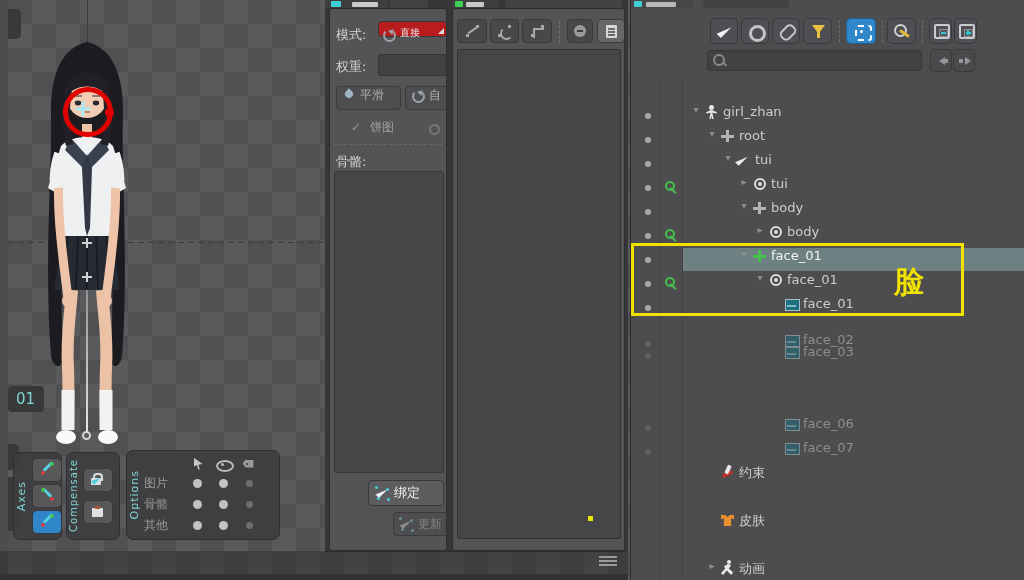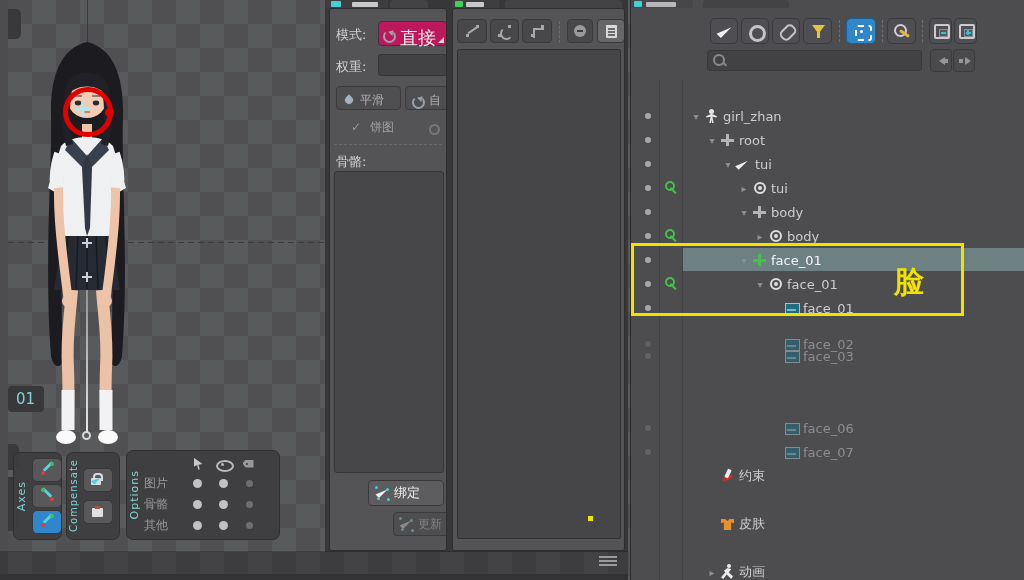--- a/index.html
+++ b/index.html
@@ -34,29 +34,29 @@
 
   
   .dock{position:absolute;left:325px;top:0;width:303px;height:552px;background:#37373a}
   .tabfrag{position:absolute;top:0;height:8px;border-radius:4px 4px 0 0}
   .tabchip{position:absolute;top:1px;height:6px;border-radius:1px}
   .panel{position:absolute;top:8px;height:543px;background:#545457;border:1px solid #2e2e30;
     border-radius:3px;overflow:hidden}
   .p1{left:329px;width:118px}
   .p2{left:452px;width:173px}
   .plabel{position:absolute;color:#d2d2d4;font-size:13px}
-  .dropdown{position:absolute;left:48px;top:12px;width:69px;height:25px;background:#be185d;
-    border:1px solid #38383a;border-radius:4px;color:#ececee;font-size:18px}
+  .dropdown{position:absolute;left:48px;top:12px;width:69px;height:16px;background:#b91c1c;
+    border:1px solid #38383a;border-radius:4px;color:#ececee;font-size:10px}
   .dropdown .dtext{position:absolute;left:21px;top:4px}
   .dropdown::after{content:"";position:absolute;right:2px;bottom:2px;border:3px solid transparent;
     border-right-color:#d8d8da;border-bottom-color:#d8d8da}
   .tinput{position:absolute;left:48px;top:45px;width:69px;height:22px;background:#424245;
     border:1px solid #353537;border-radius:3px;color:#e0e0e2;font-size:12px;padding:0 4px;outline:none}
   .wbtn{position:absolute;height:24px;background:#4e4e51;border:1px solid #3b3b3d;border-radius:4px;
-    color:#aeaeb0;font-size:12px;display:flex;align-items:flex-end;gap:2px;padding:0 4px}
+    color:#aeaeb0;font-size:12px;display:flex;align-items:flex-start;gap:2px;padding:0 4px}
   .chk{position:absolute;color:#a0a0a2;font-size:12px;display:flex;align-items:center;gap:3px}
   .dashdiv{position:absolute;left:4px;top:135px;width:108px;border-top:1px dashed #77777a;opacity:.6}
   .listbox{position:absolute;left:4px;top:162px;width:110px;height:302px;background:#47474a;
     border:1px solid #353537;border-radius:3px}
   .bindbtn{position:absolute;left:38px;top:471px;width:76px;height:26px;background:#5d5d60;
     border:1px solid #38383a;border-radius:4px;color:#eeeef0;font-size:13px;display:flex;
     align-items:center;gap:3px;padding:0 5px}
   .updbtn{position:absolute;left:63px;top:503px;width:58px;height:24px;background:#4e4e51;
     border:1px solid #3b3b3d;border-radius:4px;color:#828284;font-size:12px;display:flex;
     align-items:center;gap:3px;padding:0 4px}
@@ -98,21 +98,21 @@
   .navbtn{position:absolute;top:49px;width:22px;height:23px;background:#4a4a4d;border:1px solid #3a3a3c;border-radius:4px}
   .hheader{position:absolute;left:0;top:80px;width:394px;height:23px;background:#555558;
     border-bottom:1px solid #3a3a3c;color:#c2c2c4;font-size:13px}
   .hheader .htxt{position:absolute;left:57px;top:3px}
   .colline{position:absolute;top:80px;width:1px;height:500px;background:#434346}
 
   .trow{position:absolute;left:0;width:394px;height:24px}
   .trow .rowsel{position:absolute;left:52px;right:0;top:0;height:23px;background:#6e8182}
   .dot{position:absolute;left:14px;top:9px;width:6px;height:6px;border-radius:50%;background:#a8a8aa}
   .dot.dim{background:#626265}
-  .tc{position:absolute;top:0;height:24px;display:flex;align-items:center}
+  .tc{position:absolute;top:0;height:24px;display:flex;align-items:flex-start}
   .arrow{width:14px;flex:none;color:#8e8e90;font-size:10px;text-align:center}
   .arrow.open::before{content:"▾"}
   .arrow.closed::before{content:"▸"}
   .tlabel{font-size:13px;color:#cdcdcf;padding-left:3px;white-space:nowrap}
   .trow.sel .tlabel{color:#f4f4f6}
   .trow.dim .tlabel{color:#8e8e90}
   .trow.dim .i{opacity:.55}
 
   
   .i{position:relative;display:inline-block;width:17px;height:16px;flex:none}

